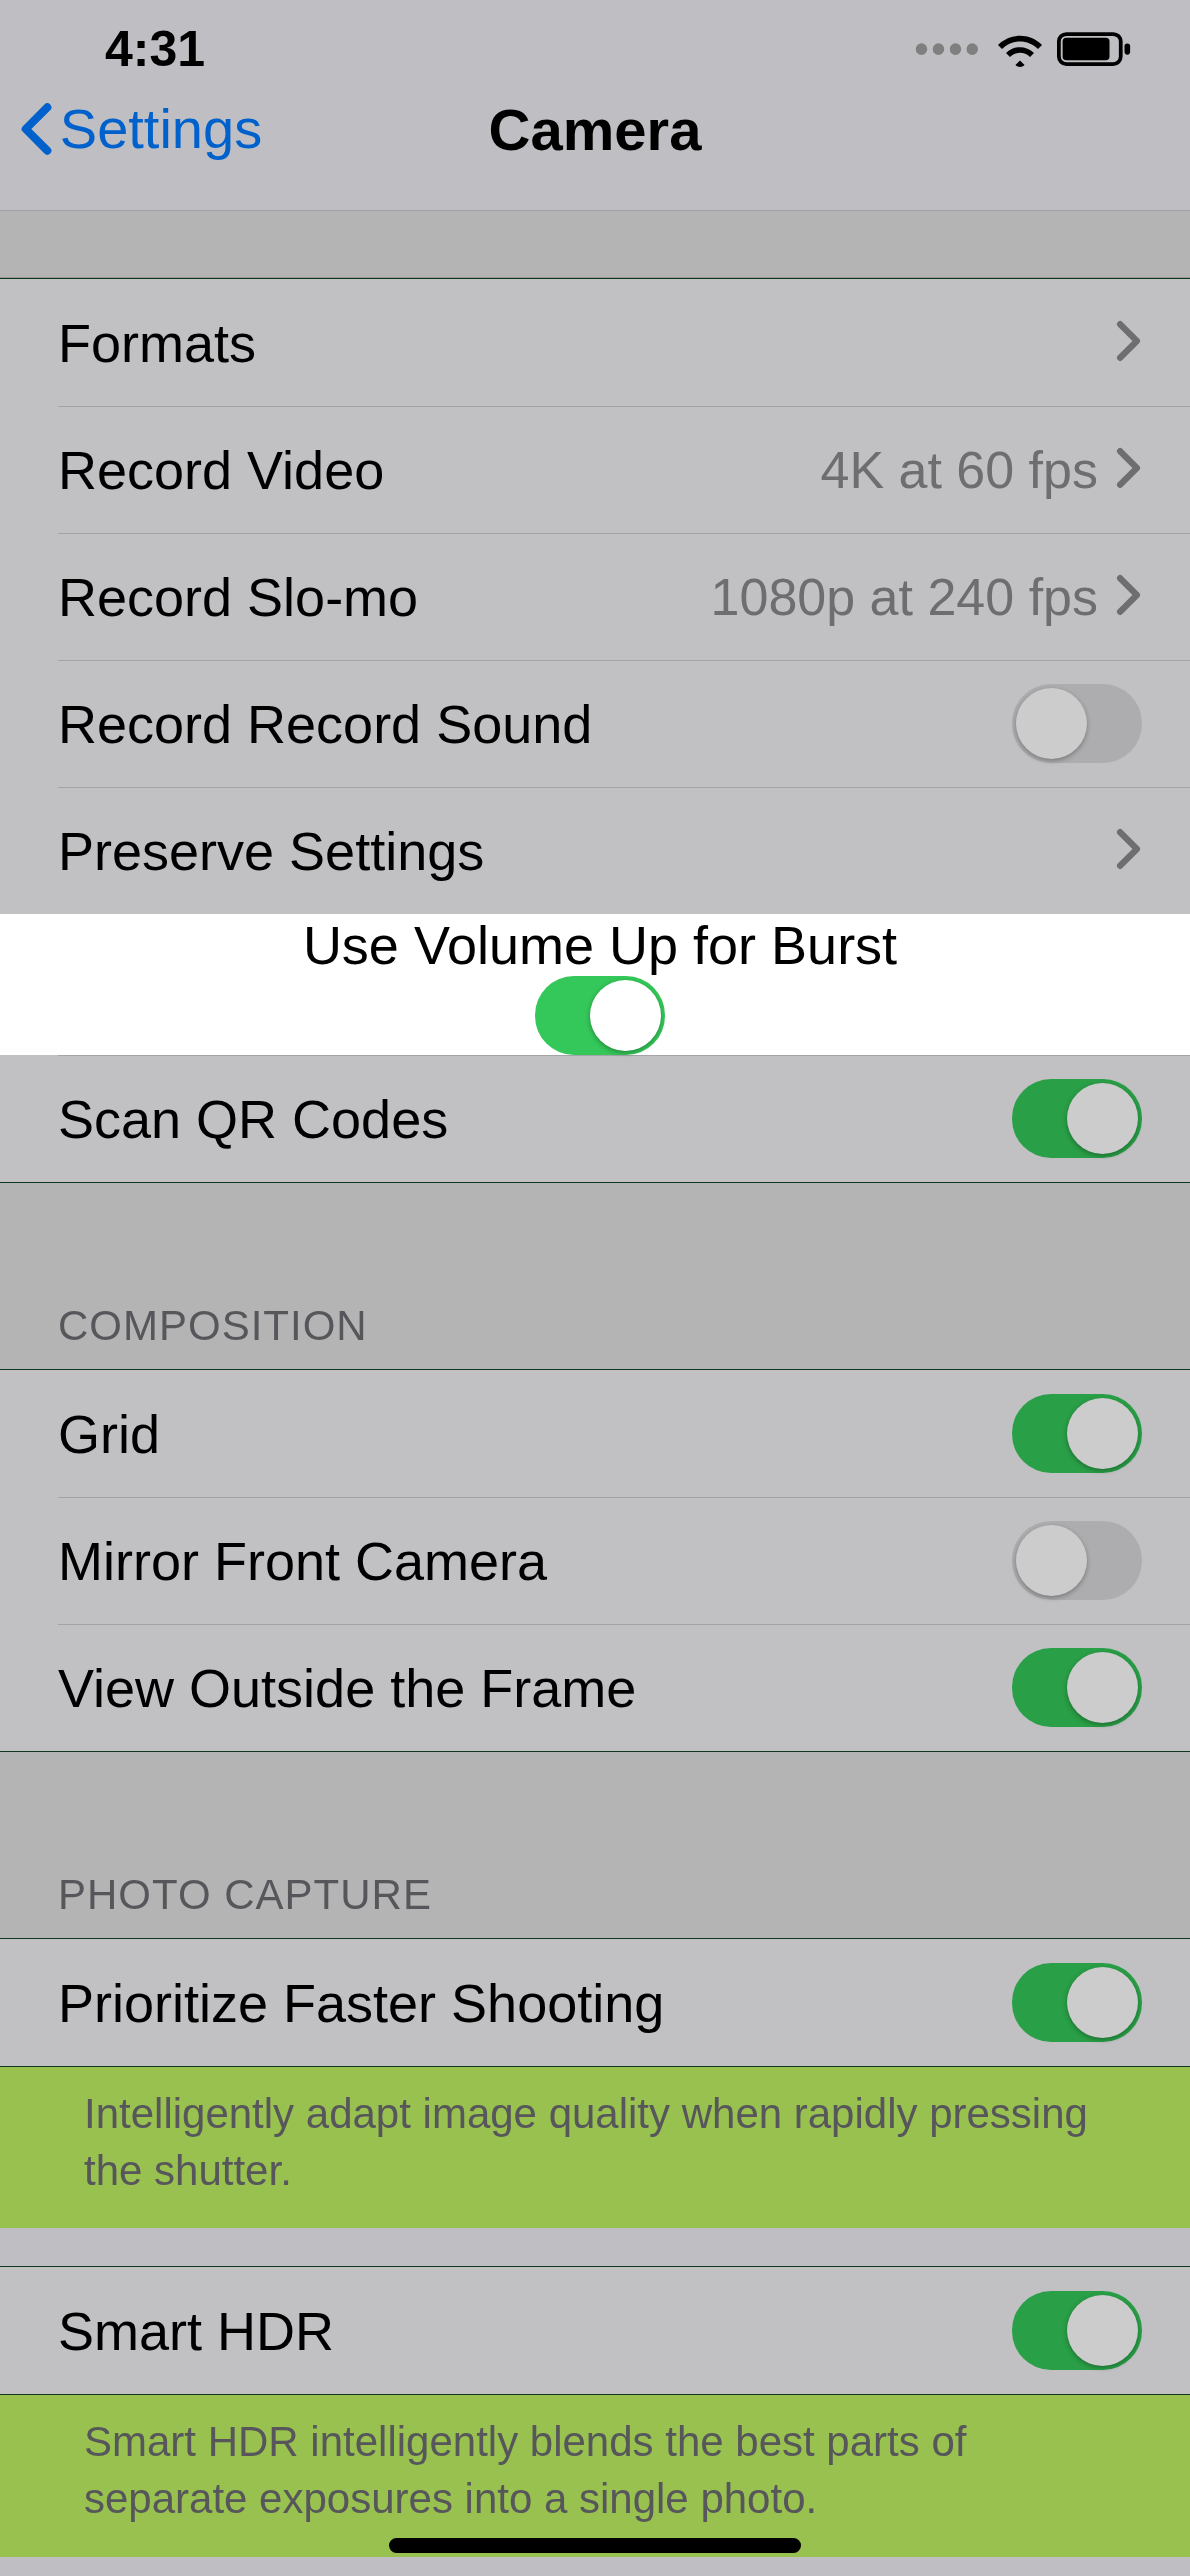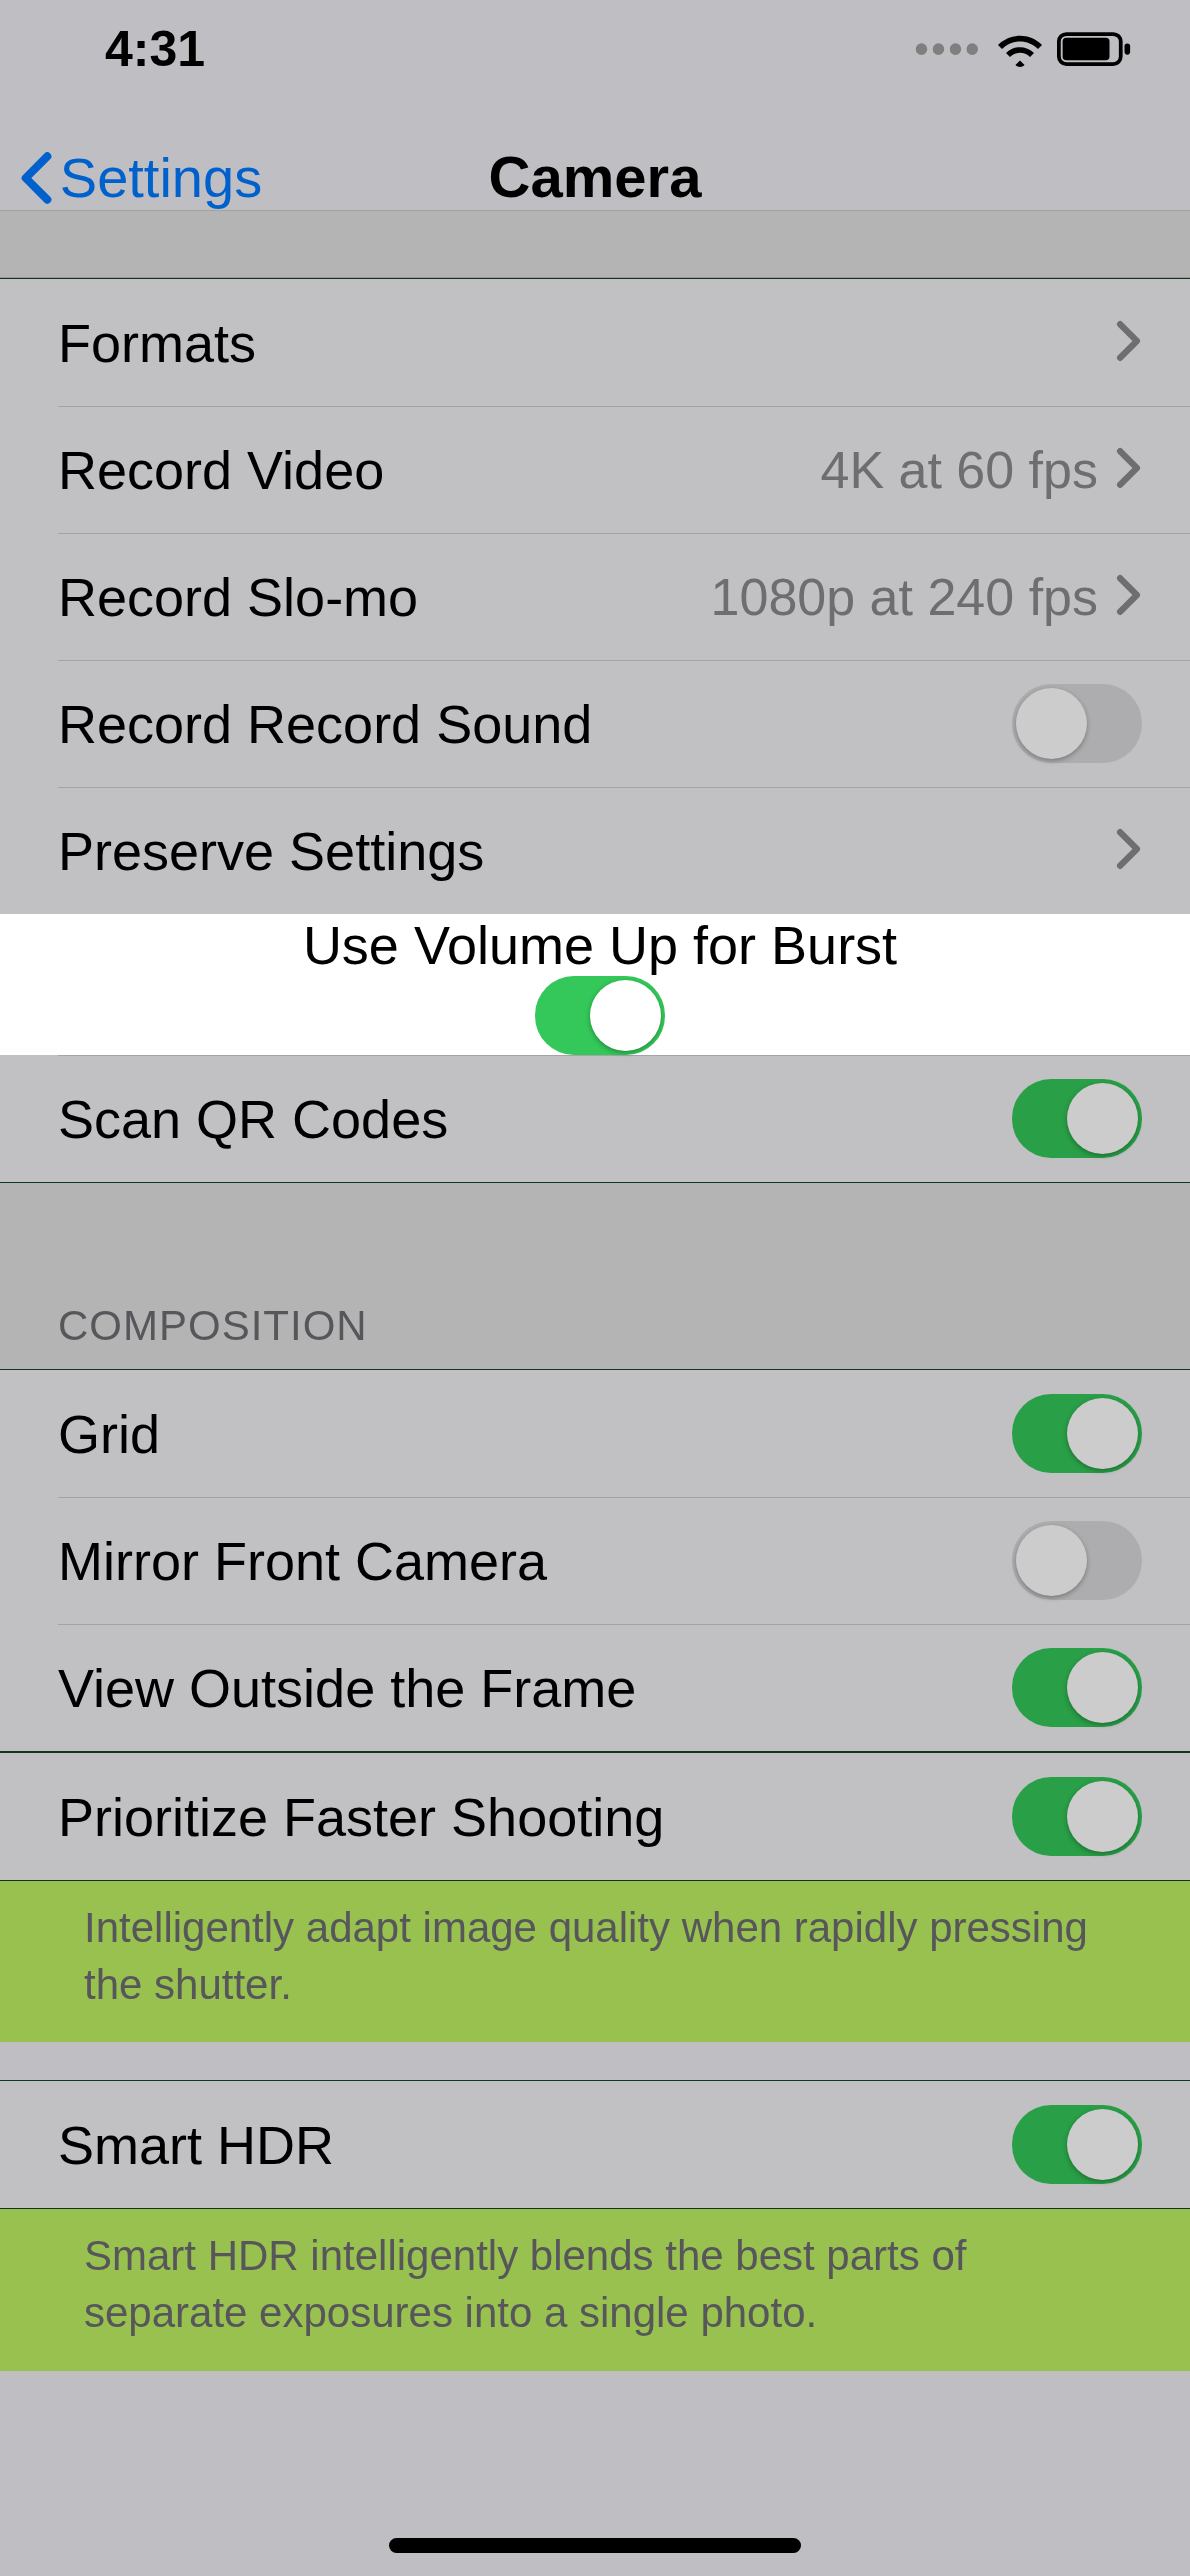--- a/index.html
+++ b/index.html
@@ -36,21 +36,21 @@
     font-weight: 600;
   }
   .status-right { display: flex; align-items: center; gap: 13.4px; }
   .dots { letter-spacing: 2.9px; color: #9f9f9f; font-size: 40px; line-height: 1; }
   .wifi-icon, .battery-icon { display: flex; align-items: center; }
   
   .nav-bar {
     height: 115px;
     position: relative;
     display: flex;
-    align-items: flex-end;
+    align-items: flex-start;
     justify-content: center;
     border-bottom: 1px solid rgba(0,0,0,0.15);
   }
   .nav-back {
     position: absolute;
     left: 19px;
     display: flex;
     align-items: center;
     color: #007aff;
     font-size: 56px;
@@ -221,20 +221,21 @@
         </div>
     </div>
     <div class="row">
       <span class="row-label">View Outside the Frame</span>
       <div class="switch on">
           <div class="knob"></div>
         </div>
     </div>
   </div>
 
+  <div class="section-header">PHOTO CAPTURE</div>
   <div class="list-group">
     <div class="row">
       <span class="row-label">Prioritize Faster Shooting</span>
       <div class="switch on">
           <div class="knob"></div>
         </div>
     </div>
   </div>
   <div class="section-footer">Intelligently adapt image quality when rapidly pressing the shutter.</div>
 

